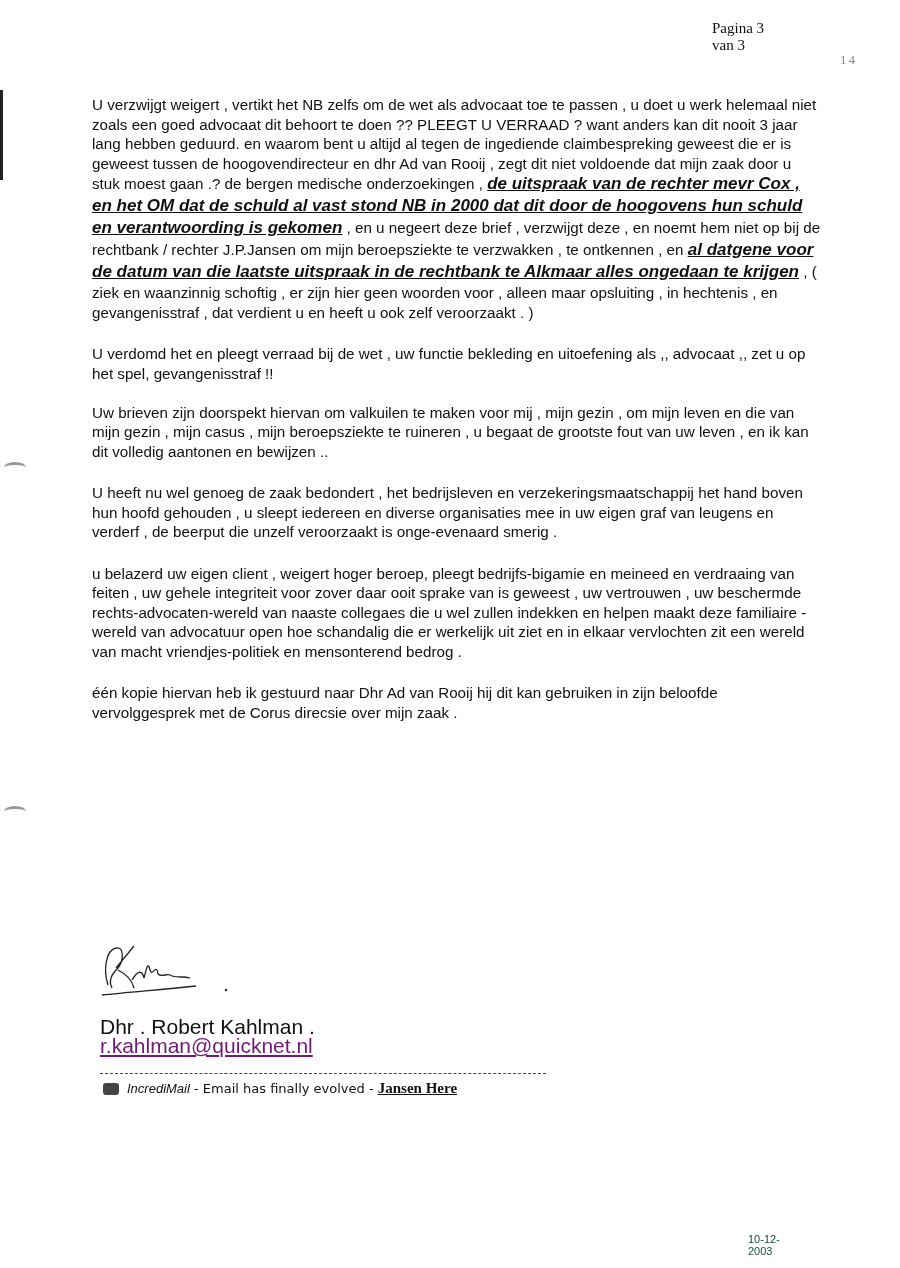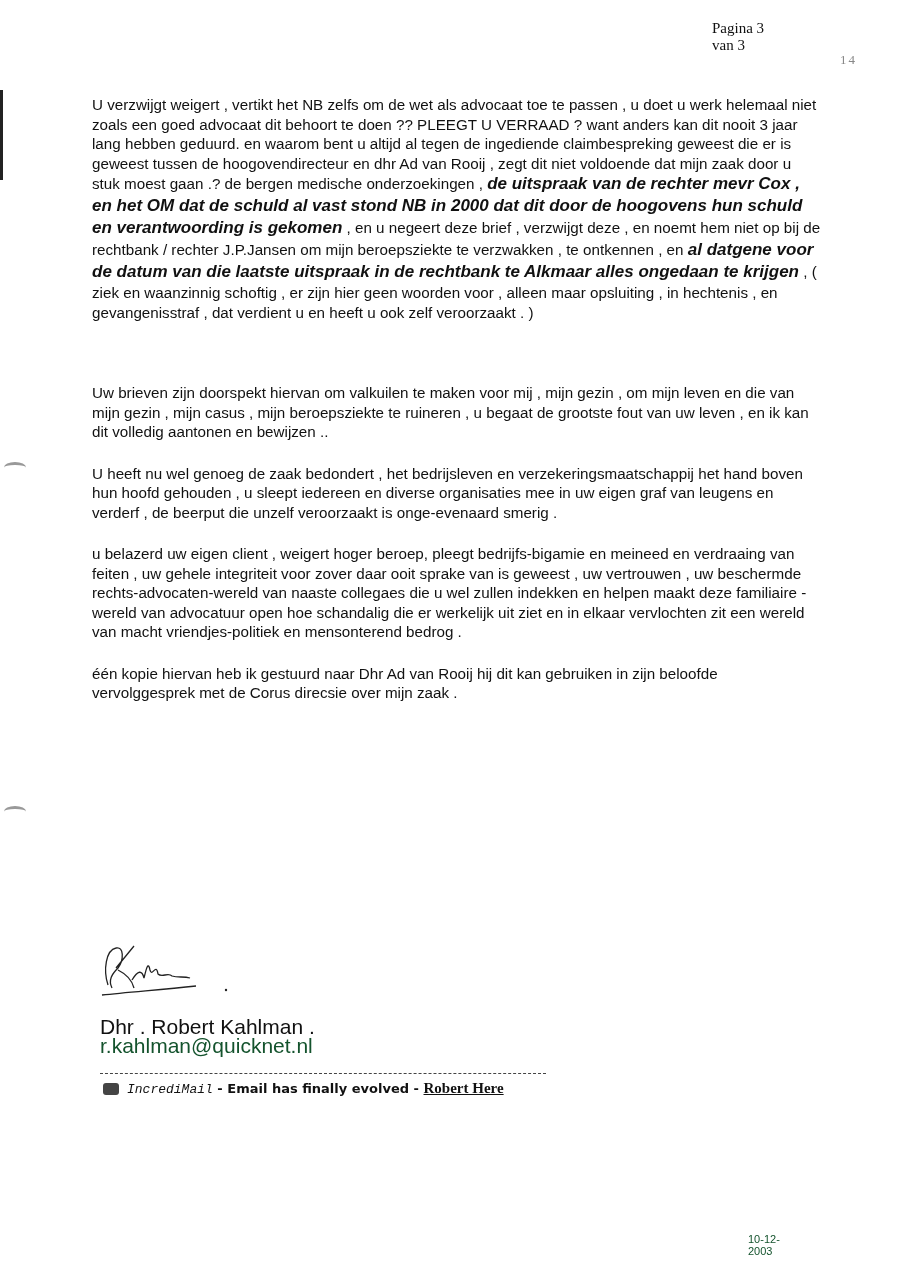--- a/index.html
+++ b/index.html
@@ -4,50 +4,50 @@
   <style>
     html, body { margin: 0; padding: 0; background: #ffffff; }
     body { width: 900px; height: 1268px; position: relative; overflow: hidden; color: #111; }
     .page { position: absolute; left: 0; top: 0; width: 782px; height: 1268px; background: #fff; }
     .page-header { position: absolute; top: 20px; left: 712px; font-family: "Liberation Serif", serif; font-size: 15px; color: #111; }
     .page-stamp { position: absolute; top: 52px; left: 840px; font-family: Liberation Serif, serif; font-size: 13px; color: #888; letter-spacing: 2px; }
     .binder-edge { position: absolute; left: 0; top: 90px; width: 3px; height: 90px; background: #222; }
     .punch-mark { position: absolute; left: 4px; width: 22px; height: 8px; border-top: 3px solid #999; border-radius: 50% 50% 0 0; }
     .body-text { position: absolute; left: 92px; top: 95px; width: 730px; font-family: "Liberation Sans", sans-serif; font-size: 15.2px; line-height: 19.5px; color: #111; }
     .body-text p { margin: 0 0 22px 0; }
-    .hl { font-weight: bold; font-style: italic; font-size: 17px; line-height: 22px; }
+    .hl { font-weight: bold; font-style: italic; text-decoration: underline; font-size: 17px; line-height: 22px; }
     .hl2 { font-weight: bold; font-style: italic; text-decoration: underline; }
     .signature { position: absolute; left: 98px; top: 940px; width: 140px; height: 60px; }
     .sig-block { position: absolute; left: 100px; top: 1017px; font-family: "Liberation Sans", sans-serif; font-size: 21px; line-height: 19px; color: #111; }
-    .email-link { color: #14532d; }
+    .email-link { text-decoration: underline; color: #701a75; }
     .ad-rule { position: absolute; left: 100px; top: 1073px; width: 446px; border-top: 1px dashed #444; }
     .ad-line { position: absolute; left: 103px; top: 1080px; font-family: "DejaVu Sans", sans-serif; font-size: 13px; color: #111; display: flex; align-items: center; gap: 8px; }
     .ad-icon { display: inline-block; width: 16px; height: 12px; background: #444; border-radius: 3px; }
-    .ad-brand { font-style: italic; font-family: Liberation Mono, monospace; }
-    .ad-tag { font-weight: bold; }
+    .ad-brand { font-style: italic; font-family: Liberation Sans, sans-serif; }
+    .ad-tag { font-weight: normal; }
     .ad-click { font-family: "Liberation Serif", serif; font-weight: bold; font-size: 15px; text-decoration: underline; }
     .page-date { position: absolute; top: 1233px; left: 748px; font-family: Liberation Sans, sans-serif; font-size: 11px; color: #14532d; }
   </style>
 </head>
 <body>
 
 <div class="page">
   <div class="page-header">Pagina 3 van 3</div>
   <div class="page-stamp">14</div>
 
   <div class="binder-edge"></div>
   <div class="punch-mark" style="top:462px"></div>
   <div class="punch-mark" style="top:806px"></div>
 
   <div class="body-text">
     <p>
       <span>U verzwijgt weigert , vertikt het NB zelfs om de wet als advocaat toe te passen , u doet u werk helemaal niet zoals een goed advocaat dit behoort te doen ?? PLEEGT U VERRAAD ? want anders kan dit nooit 3 jaar lang hebben geduurd. en waarom bent u altijd al tegen de ingediende claimbespreking geweest die er is geweest tussen de hoogovendirecteur  en dhr Ad van Rooij , zegt dit niet voldoende dat mijn zaak door u stuk moest gaan .?  de bergen medische onderzoekingen , </span><span class="hl">de uitspraak van de rechter mevr Cox , en het OM dat de schuld al vast stond NB in 2000 dat dit door de hoogovens hun schuld en verantwoording is gekomen</span><span> , en u negeert deze brief , verzwijgt deze , en noemt hem niet op bij de rechtbank / rechter J.P.Jansen om mijn beroepsziekte te verzwakken , te ontkennen , en </span><span class="hl">al datgene voor de datum van die laatste uitspraak in de rechtbank te Alkmaar alles ongedaan te krijgen</span><span> , ( ziek en waanzinnig schoftig , er zijn hier geen woorden voor , alleen maar opsluiting , in hechtenis , en gevangenisstraf , dat verdient u en heeft u ook zelf veroorzaakt . )</span>
     </p>
     <p>
-      <br>
+      <span>U verdomd het en pleegt verraad bij de wet , uw functie bekleding en uitoefening als ,, advocaat  ,, zet u op het spel, gevangenisstraf !!</span><br>
       <br>
       <span>Uw brieven zijn doorspekt hiervan om valkuilen te maken voor mij , mijn gezin , om mijn leven en die van mijn gezin , mijn casus , mijn beroepsziekte te ruineren , u begaat de grootste fout van uw leven , en ik kan dit volledig aantonen en bewijzen ..</span>
     </p>
     <p>U heeft nu wel genoeg de zaak bedondert , het bedrijsleven en verzekeringsmaatschappij het hand boven hun hoofd gehouden , u sleept iedereen en diverse organisaties mee in uw eigen graf van leugens en verderf , de beerput die unzelf veroorzaakt is onge-evenaard smerig .</p>
     <p>u belazerd uw eigen client , weigert hoger beroep, pleegt bedrijfs-bigamie en meineed en verdraaing van feiten , uw gehele integriteit voor zover daar ooit sprake van is geweest , uw vertrouwen , uw beschermde rechts-advocaten-wereld van naaste collegaes die u wel zullen indekken en helpen maakt deze familiaire - wereld van advocatuur open hoe schandalig die er werkelijk uit ziet en in elkaar vervlochten zit  een wereld van macht vriendjes-politiek en mensonterend bedrog .</p>
     <p>één kopie hiervan heb ik gestuurd naar Dhr Ad van Rooij hij dit kan gebruiken in zijn beloofde vervolggesprek met de Corus direcsie over mijn zaak .</p>
   </div>
 
   <svg class="signature" viewBox="0 0 140 60">
     <path d="M10 45 C5 30 8 10 18 8 C26 6 26 20 20 28 C14 34 10 40 14 48 M18 28 L36 6 M20 30 C28 34 34 40 36 48 M34 40 C40 30 44 30 46 38 C48 30 50 20 52 30 C54 38 58 22 60 34 C64 38 70 32 74 36 C80 38 86 36 92 38 M4 55 C30 52 60 50 98 46" fill="none" stroke="#222" stroke-width="1.3"></path>
@@ -55,17 +55,17 @@
   </svg>
 
   <div class="sig-block">
     <div>Dhr . Robert Kahlman .</div>
     <div class="email-link">r.kahlman@quicknet.nl</div>
   </div>
 
   <div class="ad-rule"></div>
   <div class="ad-line">
     <span class="ad-icon"></span>
-    <span><span class="ad-brand">IncrediMail</span><span class="ad-tag"> - Email has finally evolved - </span><span class="ad-click">Robert Here</span></span>
+    <span><span class="ad-brand">IncrediMail</span><span class="ad-tag"> - Email has finally evolved - </span><span class="ad-click">Jansen Here</span></span>
   </div>
 
   <div class="page-date">10-12-2003</div>
 </div>
 
 </body></html>

